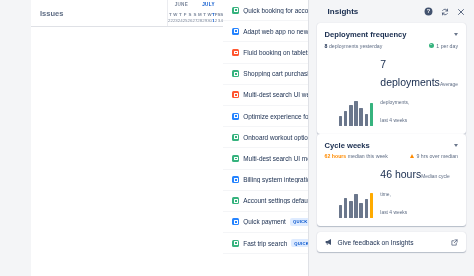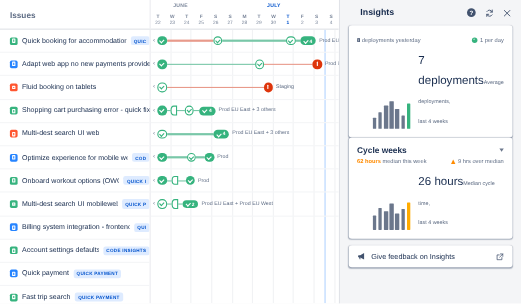--- a/index.html
+++ b/index.html
@@ -8,23 +8,24 @@
     font-family: "Liberation Sans", sans-serif;
     background: #ffffff;
     overflow: hidden;
   }
   .app { display: flex; width: 474px; height: 276px; background: #f4f5f7; }
 
   
   .board {
     width: 312px; height: 276px;
     background: #ffffff;
-    display: flex; flex-direction: column;
+    display: flex; flex-direction: row;
     position: relative;
     overflow: hidden;
+    margin-left: 31px;
   }
   .board-head {
     display: flex; height: 27px; flex: 0 0 27px;
     border-bottom: 1px solid #dfe1e6; background: #fff;
   }
   .issues-head {
     width: 137px; flex: 0 0 137px;
     display: flex; align-items: center;
     padding-left: 9px;
     font-size: 7.5px; color: #5e6c84; font-weight: 600;
@@ -477,20 +478,24 @@
         <div class="ic">
           <svg width="8" height="8" viewBox="0 0 16 16" stroke="#42526e" stroke-width="1.7" stroke-linecap="round">
               <path d="M3 3l10 10M13 3L3 13"></path>
             </svg>
         </div>
       </div>
     </div>
 
     <div class="cards-wrap">
         <div class="card">
+          <div class="card-top">
+            <span class="card-title">Deployment frequency</span>
+            <span class="chev-d"></span>
+          </div>
           <div class="card-sub">
             <span class="sub-left"><b class="">8</b> deployments yesterday</span>
             <span class="sub-right">
               <span class="dot-up"></span>
               <span>1 per day</span>
             </span>
           </div>
           <div class="card-body">
             <span class="spark">
               <span class="bar " style="height:10px"></span>
@@ -519,21 +524,21 @@
           <div class="card-body">
             <span class="spark">
               <span class="bar " style="height:13px"></span>
               <span class="bar " style="height:20px"></span>
               <span class="bar " style="height:17px"></span>
               <span class="bar " style="height:24px"></span>
               <span class="bar " style="height:15px"></span>
               <span class="bar " style="height:19px"></span>
               <span class="bar hi-amber" style="height:25px"></span>
             </span>
-            <span class="metric"><span class="metric-val">26 hours</span><span class="metric-desc">Median cycle time,<br>last 4 weeks</span></span>
+            <span class="metric"><span class="metric-val">46 hours</span><span class="metric-desc">Median cycle time,<br>last 4 weeks</span></span>
           </div>
         </div>
       </div>
 
     <div class="feedback">
       <span class="fb-ico">
         <svg width="8" height="8" viewBox="0 0 16 16" fill="#42526e">
             <path d="M12 2L5 6H2.5A1.5 1.5 0 0 0 1 7.5v1A1.5 1.5 0 0 0 2.5 10H3l.8 3.5h1.8L4.9 10 12 14z"></path>
           </svg>
       </span>

